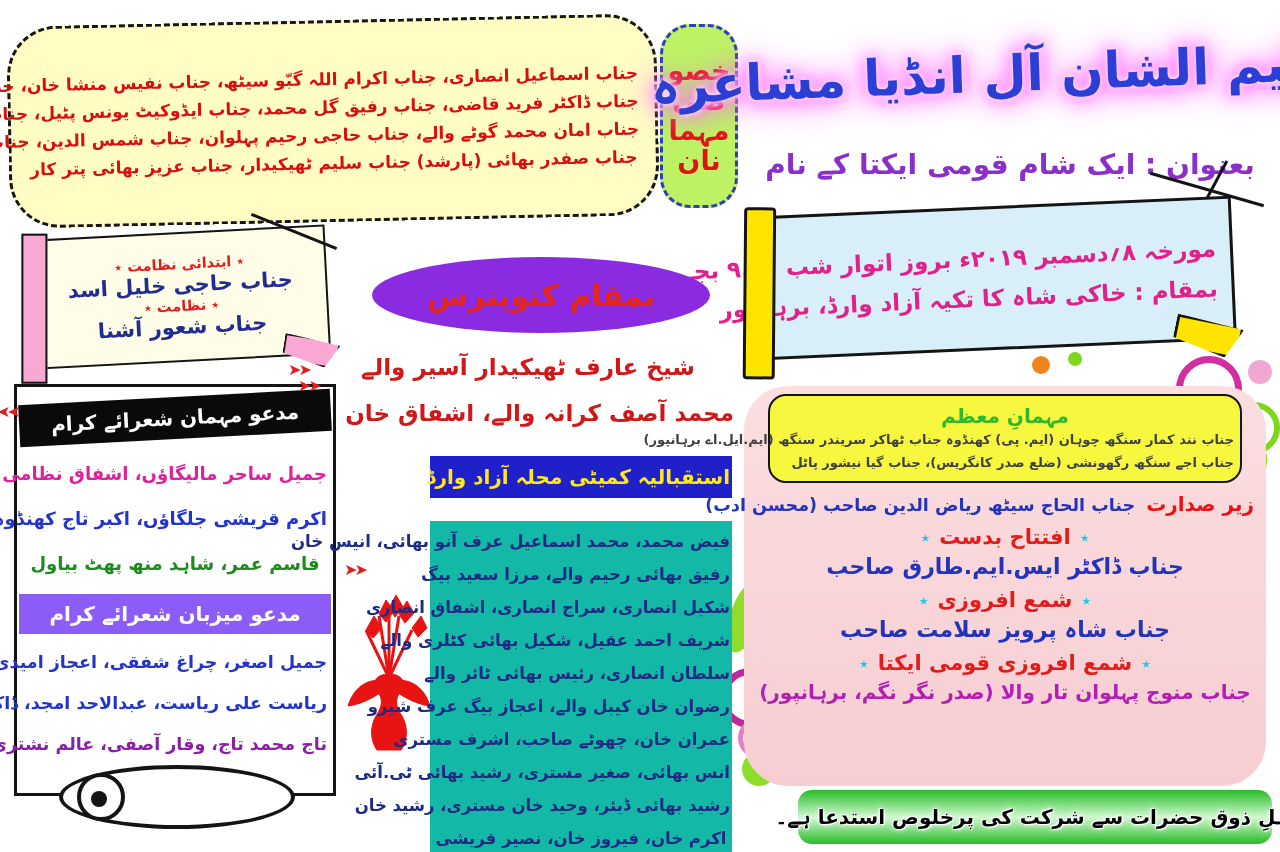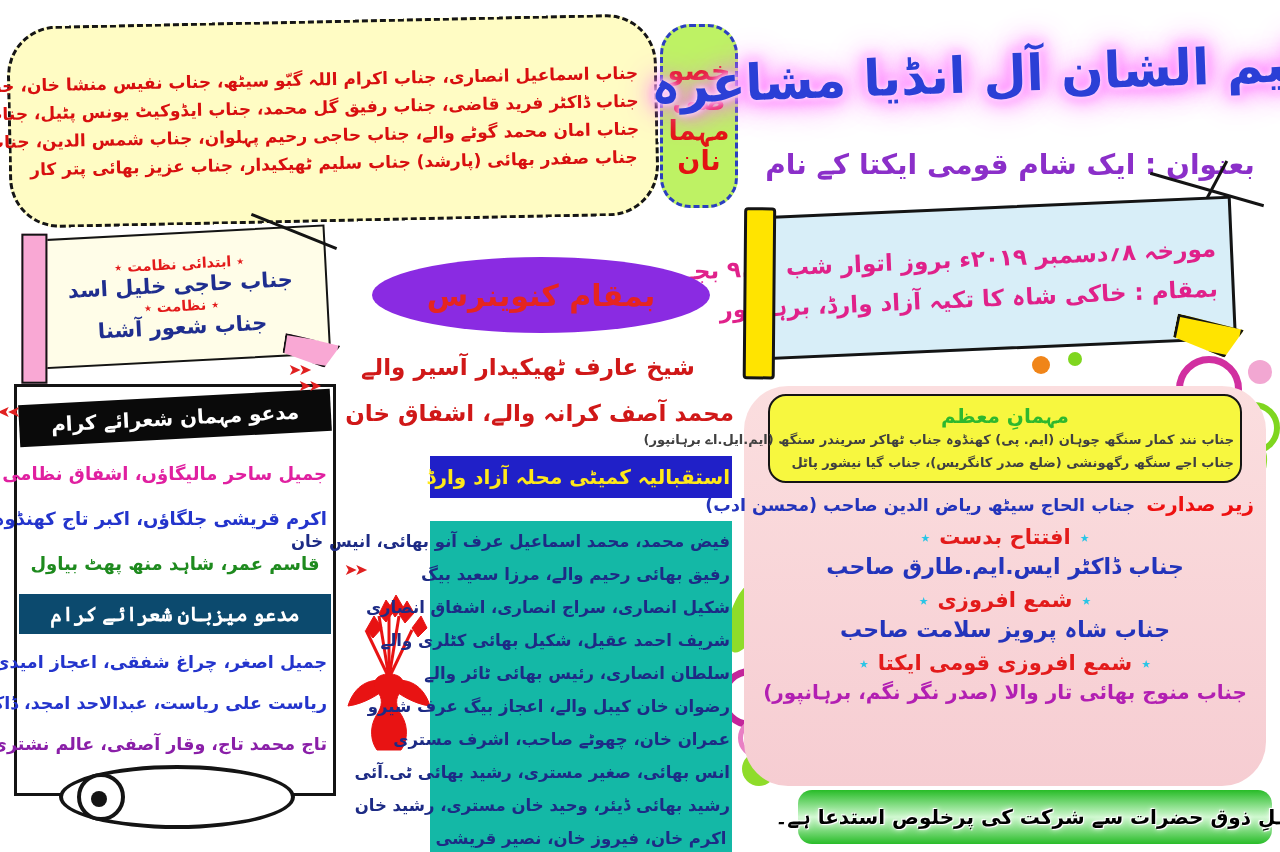--- a/index.html
+++ b/index.html
@@ -64,22 +64,22 @@
   .conv-line{color:#D01818;font-weight:bold;font-size:23px;line-height:2.0;white-space:nowrap;}
 
   
   #left-scroll{left:14px;top:384px;width:322px;height:412px;background:#ffffff;
     border:3px solid #141414;z-index:3;padding:10px 6px 0;}
   #guest-banner{background:#0A0A0A;color:#ffffff;font-weight:bold;font-size:20px;
     text-align:center;padding:9px 4px;transform:rotate(-3deg);margin:0 -4px 12px;
     white-space:nowrap;position:relative;}
   .poet-line{font-weight:bold;font-size:18px;text-align:center;line-height:2.5;white-space:nowrap;}
   .c-magenta{color:#E020A0}.c-blue{color:#2334CC}.c-green{color:#1E8A1E}.c-purple{color:#8A1FA8}
-  #host-banner{background:#0c4a6e;color:#ffffff;font-weight:bold;font-size:20px;
-    text-align:center;padding:8px 0;margin:8px -4px 8px;white-space:nowrap;position:relative;font-family:Liberation Serif, serif;}
+  #host-banner{background:#8b5cf6;color:#ffffff;font-weight:bold;font-size:20px;
+    text-align:center;padding:8px 0;margin:8px -4px 8px;white-space:nowrap;position:relative;}
   .host-line{font-weight:bold;font-size:17.5px;text-align:center;line-height:2.35;white-space:nowrap;}
   #scroll-curl{position:absolute;left:42px;bottom:-36px;width:228px;height:56px;
     background:#ffffff;border:4px solid #141414;border-radius:50%;}
   #scroll-curl-eye{position:absolute;left:60px;bottom:-28px;width:40px;height:40px;
     background:#ffffff;border:4px solid #141414;border-radius:50%;}
   #scroll-curl-dot{position:absolute;left:74px;bottom:-14px;width:16px;height:16px;
     background:#141414;border-radius:50%;}
 
   
   #vase{left:346px;top:582px;width:86px;height:180px;z-index:3;}
@@ -262,18 +262,18 @@
     <span class="ast">٭</span><span>افتتاح بدست</span><span class="ast">٭</span>
   </div>
   <div class="prog-name">جناب ڈاکٹر ایس.ایم.طارق صاحب</div>
   <div class="prog-heading">
     <span class="ast">٭</span><span>شمع افروزی</span><span class="ast">٭</span>
   </div>
   <div class="prog-name">جناب شاہ پرویز سلامت صاحب</div>
   <div class="prog-heading">
     <span class="ast">٭</span><span>شمع افروزی قومی ایکتا</span><span class="ast">٭</span>
   </div>
-  <div class="prog-name magenta">جناب منوج بھائی تار والا (صدر نگر نگم، برہانپور)</div>
+  <div class="prog-name magenta">جناب منوج پہلوان تار والا (صدر نگر نگم، برہانپور)</div>
 </div>
 
 <div class="abs" id="footer-banner">
   <div id="footer-text">اہلِ ذوق حضرات سے شرکت کی پرخلوص استدعا ہے۔</div>
 </div>
 
 </body></html>

